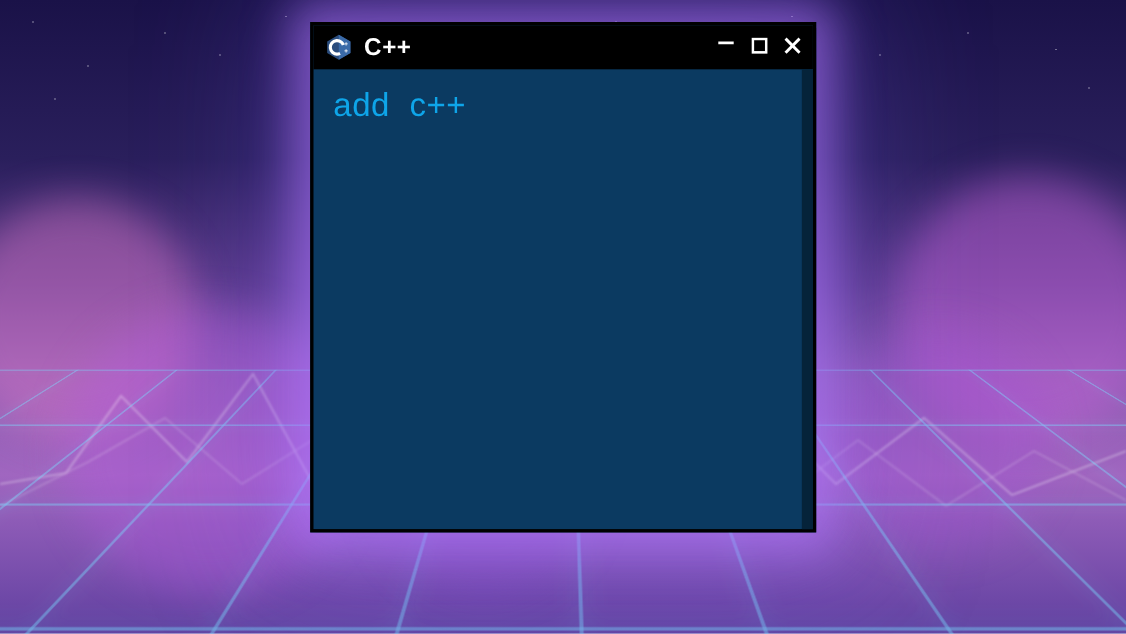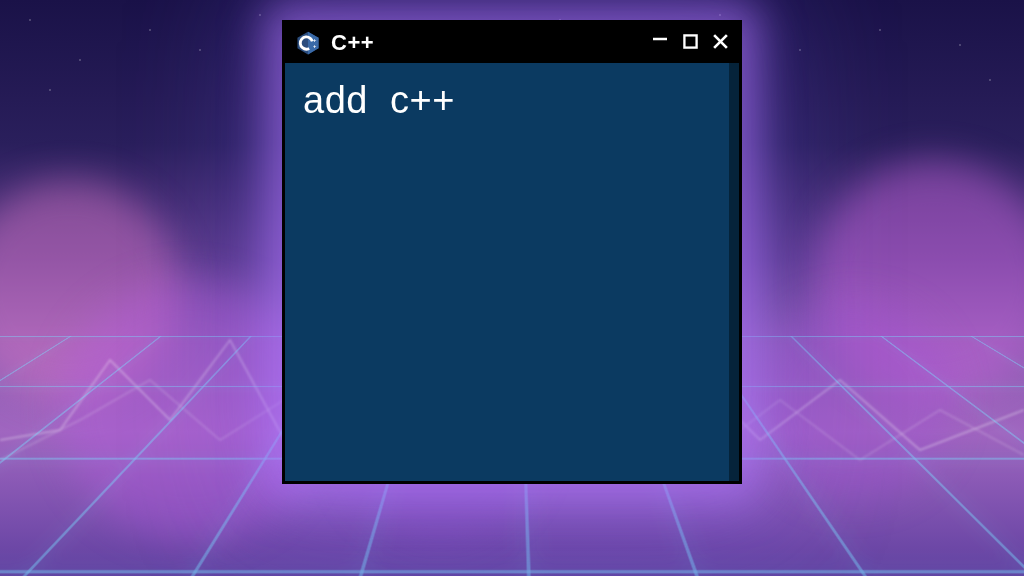--- a/index.html
+++ b/index.html
@@ -159,22 +159,22 @@
     .ctrl-max { font-size: 17px; }
     .ctrl-close svg { width: 17px; height: 17px; }
 
     .content {
       flex: 1;
       padding: 16px 18px;
       position: relative;
     }
 
     .content-text {
-      color: #ffffff;
-      font-size: 38px;
+      color: #0ea5e9;
+      font-size: 30px;
       font-weight: 400;
       letter-spacing: 0.5px;
       white-space: pre;
     }
 
     .scrollbar-track {
       position: absolute;
       right: 0;
       top: 0;
       bottom: 0;

